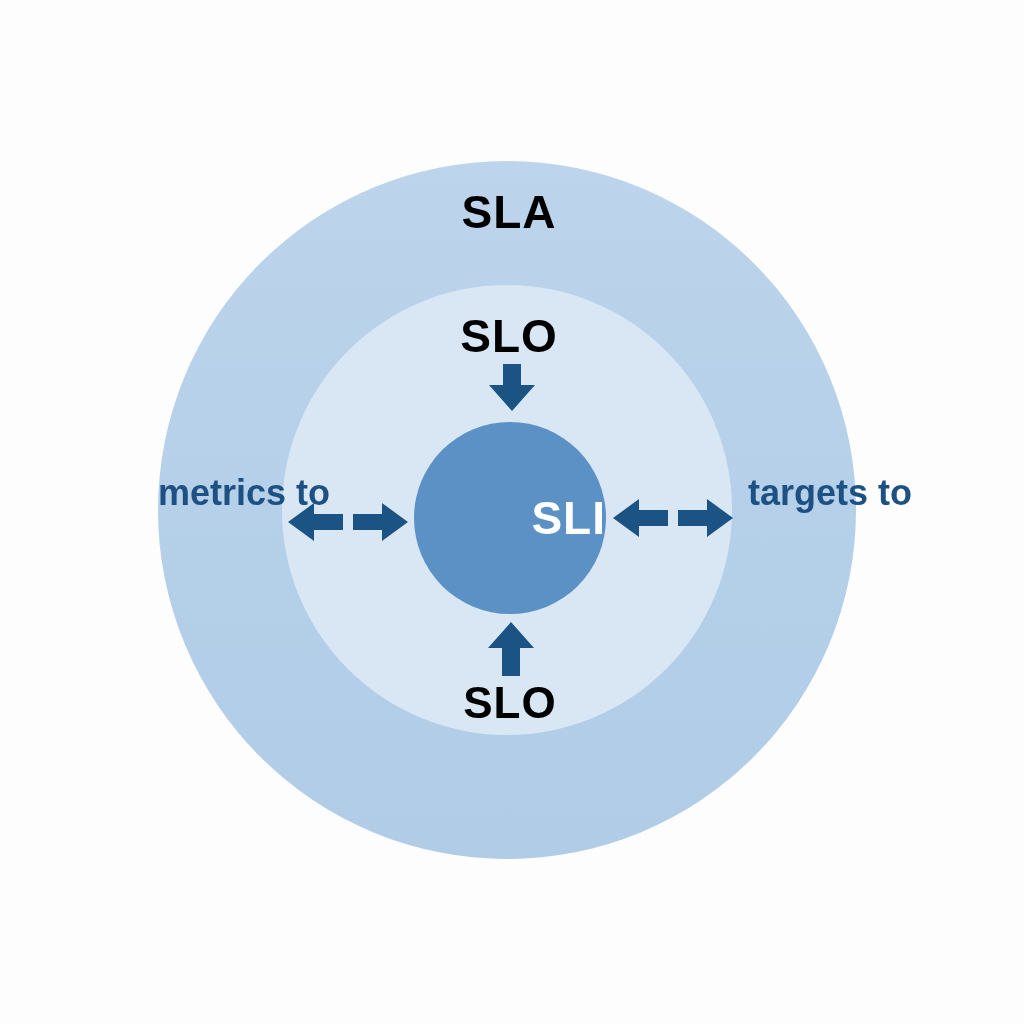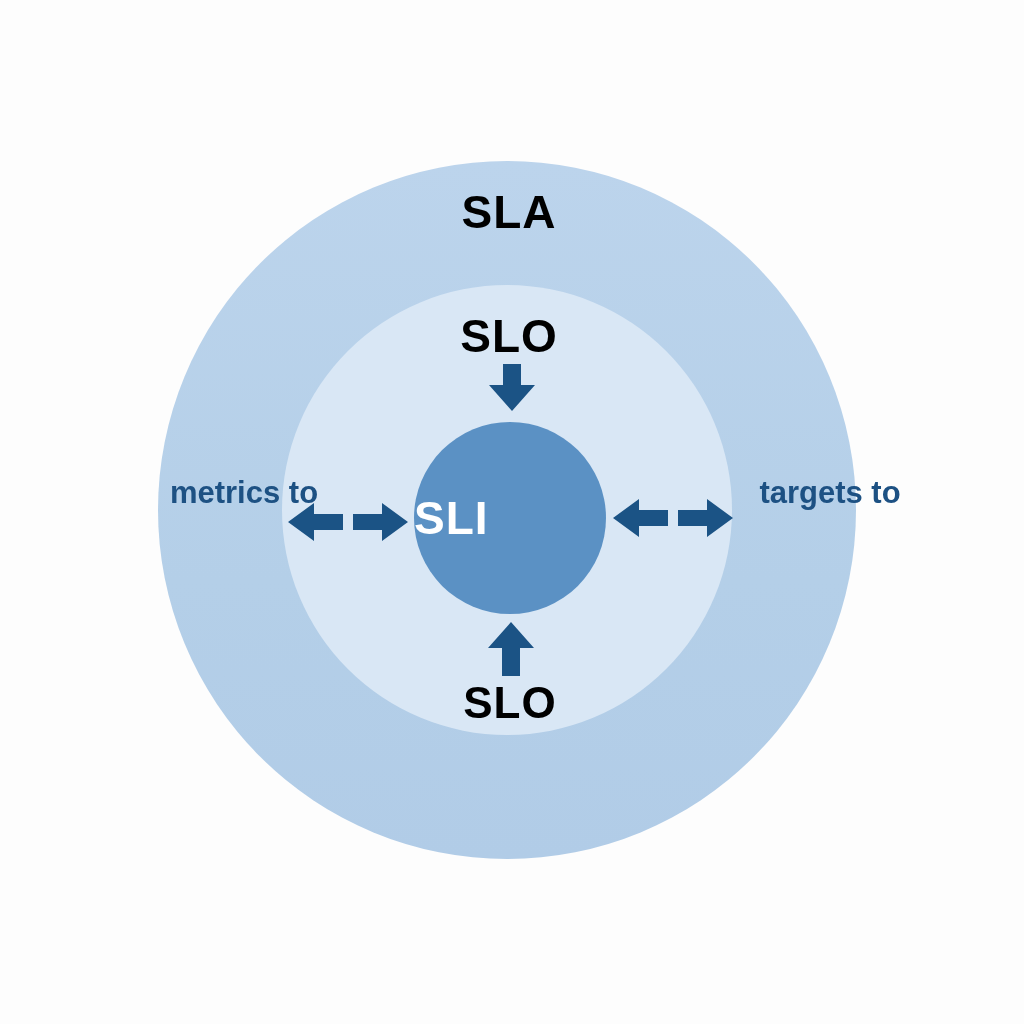--- a/index.html
+++ b/index.html
@@ -28,21 +28,21 @@
     left: 282px; top: 285px;
     width: 450px; height: 450px;
     background: #d9e7f5;
   }
   .circle-inner {
     left: 414px; top: 422px;
     width: 192px; height: 192px;
     background: #5b91c4;
     display: flex;
     align-items: center;
-    justify-content: flex-start;
+    justify-content: flex-end;
   }
   .ring-label {
     position: absolute;
     transform: translateX(-50%);
     color: #000000;
     font-weight: bold;
     font-size: 46px;
     line-height: 1;
     letter-spacing: 1px;
     white-space: nowrap;
@@ -54,21 +54,21 @@
     color: #ffffff;
     font-weight: bold;
     font-size: 46px;
     letter-spacing: 1px;
   }
   .annotation {
     position: absolute;
     transform: translateX(-50%);
     color: #1d5183;
     font-weight: bold;
-    font-size: 31px;
+    font-size: 36px;
     line-height: 38px;
     text-align: center;
     white-space: nowrap;
   }
   .annotation-left  { left: 244px; top: 474px; }
   .annotation-right { left: 830px; top: 474px; text-align: center; }
   .arrow {
     position: absolute;
   }
   .arrow svg { display: block; }

